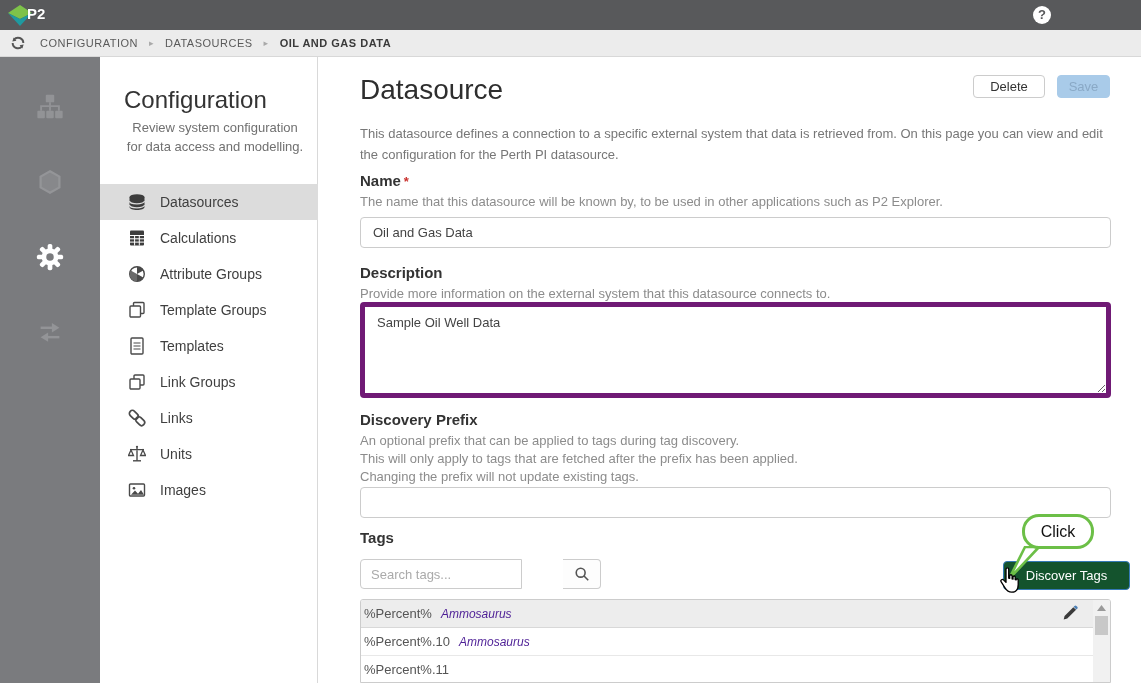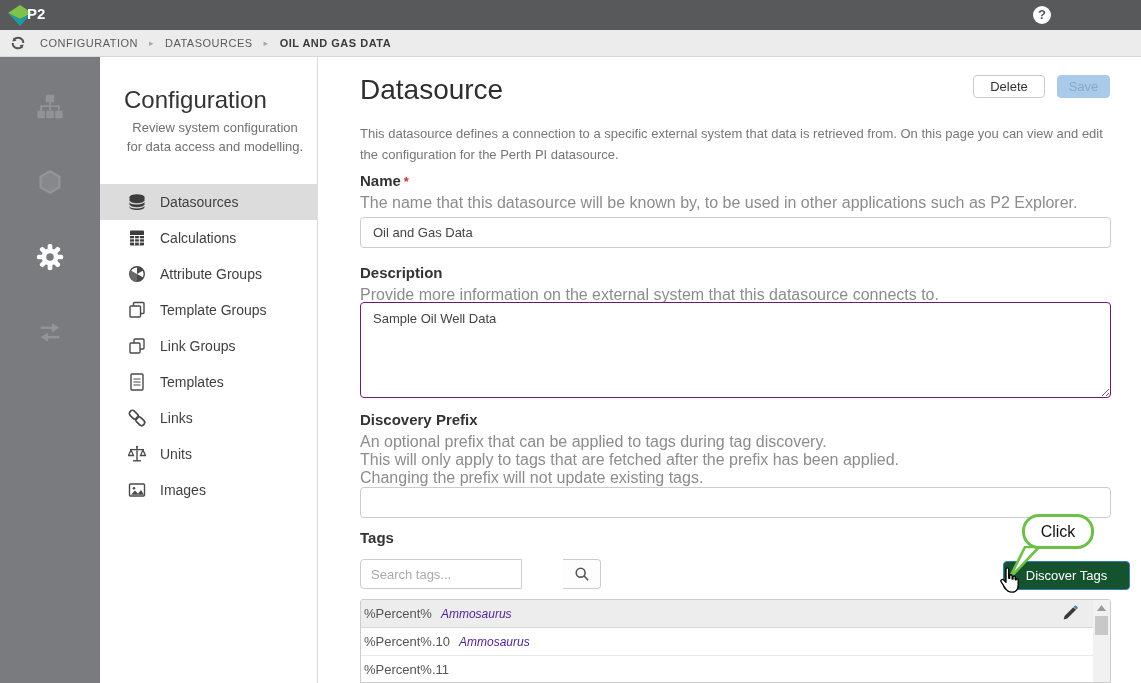--- a/index.html
+++ b/index.html
@@ -38,23 +38,23 @@
   
   .main { position:absolute; left:319px; top:57px; width:822px; height:626px; background:#fff; }
   .page-title { position:absolute; left:41px; top:17px; font-size:28px; color:#2e2e2e; font-weight:500; }
   .btn { border-radius:4px; font-size:13px; height:23px; cursor:pointer; border:1px solid transparent; }
   .btn-delete { position:absolute; left:654px; top:18px; width:72px; background:#fff; border-color:#ccc; color:#333; }
   .btn-save { position:absolute; left:738px; top:18px; width:53px; background:#a9cbe9; color:#8aa9c6; border-color:#a9cbe9; cursor:default; }
   .intro { position:absolute; left:41px; top:67px; width:752px; font-size:13px; color:#777; line-height:1.6; }
 
   .f-label { position:absolute; left:41px; font-size:15px; font-weight:bold; color:#333; }
   .req { color:#c9302c; font-weight:bold; margin-left:3px; font-size:13px; }
-  .f-hint { position:absolute; left:41px; font-size:16px; color:#8c8c8c;text-align:right; }
+  .f-hint { position:absolute; left:41px; font-size:13px; color:#8c8c8c;text-align:right; }
   .t-input { position:absolute; left:41px; width:751px; height:31px; border:1px solid #ccc; border-radius:4px; padding:0 12px; font-size:13px; color:#444; font-family:"Liberation Sans",sans-serif; outline:none; }
-  .t-area { position:absolute; left:41px; width:751px; height:96px; border:1px solid #701a75; border-radius:4px; padding:8px 12px; font-size:13px; color:#444; font-family:"Liberation Sans",sans-serif; resize:vertical; outline:none; }
+  .t-area { position:absolute; left:41px; width:751px; height:96px; border:5px solid #701a75; border-radius:4px; padding:8px 12px; font-size:13px; color:#444; font-family:"Liberation Sans",sans-serif; resize:vertical; outline:none; }
   ::placeholder { color:#aaa; opacity:1; }
 
   
   .tags-label { top:472px; }
   .search-wrap { position:absolute; left:41px; top:502px; display:flex;gap:41px; }
   .search-input { width:162px; height:30px; border:1px solid #ccc; border-radius:4px 0 0 4px; padding:0 10px; font-size:13px; color:#444; font-family:"Liberation Sans",sans-serif; outline:none; }
   .search-btn { width:38px; height:30px; border:1px solid #ccc; border-left:none; border-radius:0 4px 4px 0; background:#fdfdfd; cursor:pointer; display:flex; align-items:center; justify-content:center; }
   .btn-discover { position:absolute; left:684px; top:504px; width:127px; height:29px; background:#14532d; border-color:#3579b5; color:#fff; z-index:1; }
 
   .callout { position:absolute; left:703px; top:457px; width:72px; height:35px; background:#fff; border:3px solid #6cbf47; border-radius:17px; z-index:3; display:flex; align-items:center; justify-content:center; font-size:16px; color:#111; }
@@ -174,32 +174,32 @@
       <div class="menu-item">
         <svg class="mi-icon" viewBox="0 0 18 18">
           <rect x="5.5" y="1.5" width="10.5" height="11" rx="1" fill="#fff" stroke="#4a4a4a" stroke-width="1.4"></rect>
           <rect x="2" y="5" width="10.5" height="11" rx="1" fill="#fff" stroke="#4a4a4a" stroke-width="1.4"></rect>
         </svg>
         <span class="mi-label">Template Groups</span>
       </div>
 
       <div class="menu-item">
         <svg class="mi-icon" viewBox="0 0 18 18">
+          <rect x="3" y="1" width="12" height="16" rx="1" fill="none" stroke="#4a4a4a" stroke-width="1.4"></rect>
+          <path d="M5.5 6h7 M5.5 9h7 M5.5 12h7" stroke="#4a4a4a" stroke-width="1.2"></path>
+        </svg>
+        <span class="mi-label">Templates</span>
+      </div>
+
+      <div class="menu-item">
+        <svg class="mi-icon" viewBox="0 0 18 18">
           <rect x="6" y="2" width="10" height="10" rx="1" fill="none" stroke="#4a4a4a" stroke-width="1.4"></rect>
           <rect x="2" y="6" width="10" height="10" rx="1" fill="#fff" stroke="#4a4a4a" stroke-width="1.4"></rect>
         </svg>
         <span class="mi-label">Link Groups</span>
-      </div>
-
-      <div class="menu-item">
-        <svg class="mi-icon" viewBox="0 0 18 18">
-          <rect x="3" y="1" width="12" height="16" rx="1" fill="none" stroke="#4a4a4a" stroke-width="1.4"></rect>
-          <path d="M5.5 6h7 M5.5 9h7 M5.5 12h7" stroke="#4a4a4a" stroke-width="1.2"></path>
-        </svg>
-        <span class="mi-label">Templates</span>
       </div>
 
       <div class="menu-item">
         <svg class="mi-icon" viewBox="0 0 18 18">
           <g transform="rotate(45 9 9)" fill="none" stroke="#4a4a4a" stroke-width="1.7">
             <rect x="-0.5" y="6" width="10" height="6" rx="3"></rect>
             <rect x="8.5" y="6" width="10" height="6" rx="3"></rect>
           </g>
         </svg>
         <span class="mi-label">Links</span>

